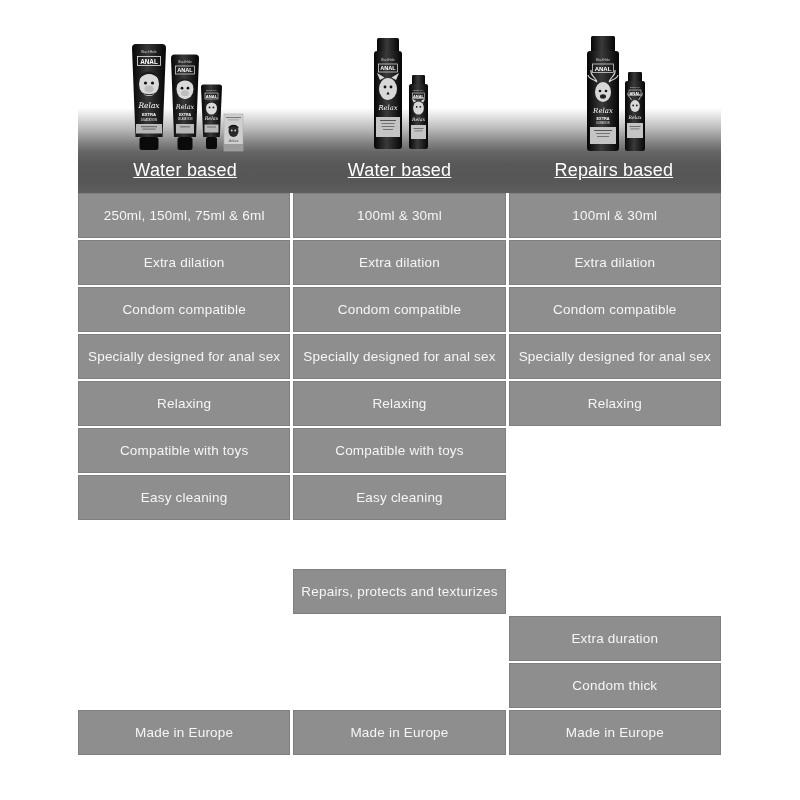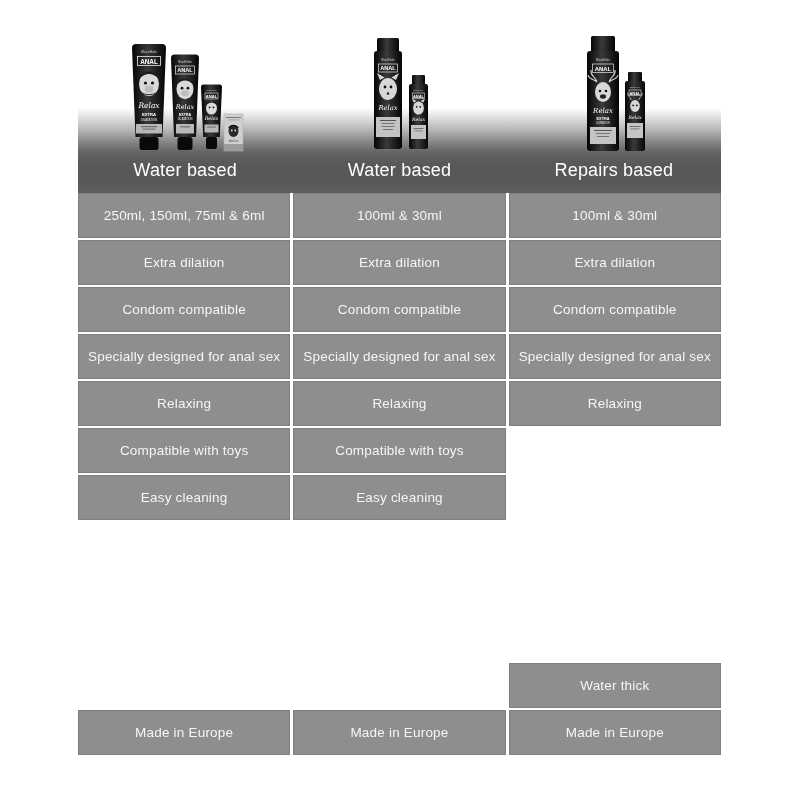--- a/index.html
+++ b/index.html
@@ -13,21 +13,21 @@
   .band{
     position:absolute;left:78px;top:108px;width:643px;height:85px;
     background:linear-gradient(to bottom,
       #ffffff 0%, #e3e3e3 10%, #b5b5b5 26%, #868686 40%,
       #656565 52%, #585858 66%, #575757 88%, #5f5f5f 100%);
     display:grid;grid-template-columns:1fr 1fr 1fr;
   }
   .band .hcell{
     display:flex;align-items:flex-end;justify-content:center;
     padding-bottom:12px;
-    color:#ffffff;font-size:18px;letter-spacing:.2px;
+    color:#ffffff;font-size:18px;letter-spacing:.2px;text-decoration:underline;
   }
   
   .products{position:absolute;z-index:3;}
   
   .grid{
     position:absolute;left:78px;top:193px;width:643px;
     display:grid;grid-template-columns:1fr 1fr 1fr;
     grid-auto-rows:45px;column-gap:3px;row-gap:2px;
   }
   .cell{
@@ -252,22 +252,24 @@
     <div class="cell" style="grid-area:5/2">Relaxing</div>
     <div class="cell" style="grid-area:5/3">Relaxing</div>
 
     <div class="cell" style="grid-area:6/1">Compatible with toys</div>
     <div class="cell" style="grid-area:6/2">Compatible with toys</div>
 
     <div class="cell" style="grid-area:7/1">Easy cleaning</div>
     <div class="cell" style="grid-area:7/2">Easy cleaning</div>
 
 
-
-
-    <div class="cell" style="grid-area:11/3">Water thick</div>
+    <div class="cell" style="grid-area:9/2">Repairs, protects and texturizes</div>
+
+    <div class="cell" style="grid-area:10/3">Extra duration</div>
+
+    <div class="cell" style="grid-area:11/3">Condom thick</div>
 
     <div class="cell" style="grid-area:12/1">Made in Europe</div>
     <div class="cell" style="grid-area:12/2">Made in Europe</div>
     <div class="cell" style="grid-area:12/3">Made in Europe</div>
   </div>
 
 </div>
 
 </body></html>

